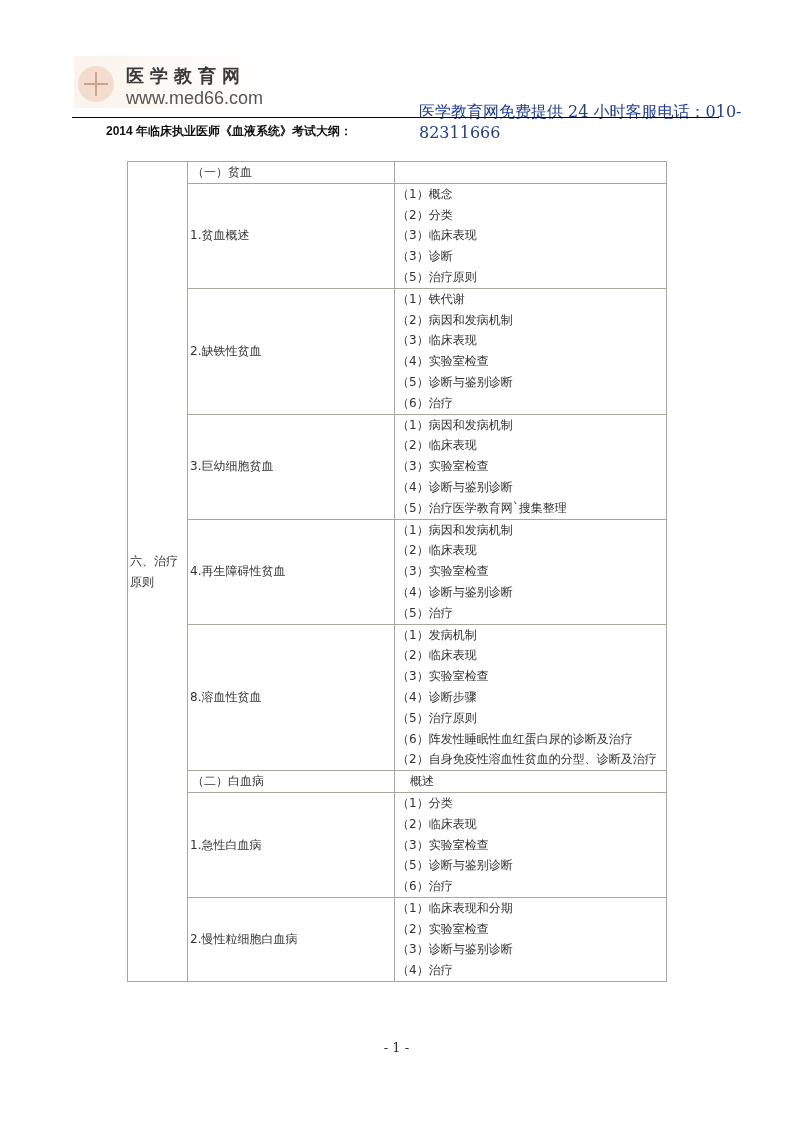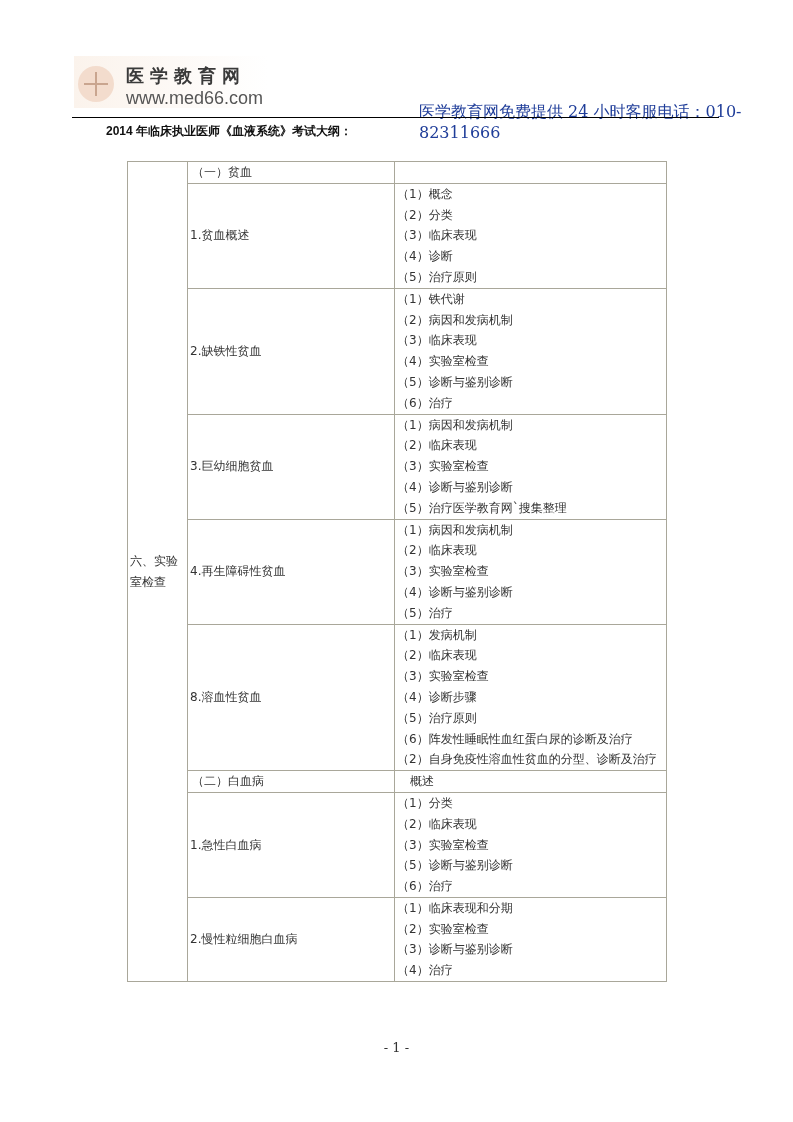--- a/index.html
+++ b/index.html
@@ -30,31 +30,31 @@
   <div class="logo-title">医学教育网</div>
   <div class="logo-url">www.med66.com</div>
 </div>
 <div class="header-note">医学教育网免费提供 24 小时客服电话：010-82311666</div>
 <div class="header-rule"></div>
 <div class="doc-title">2014 年临床执业医师《血液系统》考试大纲：</div>
 
 <table class="outline">
   <tbody id="outline-body">
       <tr>
-        <td class="c1" rowspan="9">六、实验室检查</td>
+        <td class="c1" rowspan="9">六、治疗原则</td>
         <td class="c2 sec-head">（一）贫血</td>
         <td class="c3" style="padding-left: 1px;"></td>
       </tr>
       <tr>
         <td class="c2">1.贫血概述</td>
         <td class="c3">
           <span class="item">（1）概念</span>
           <span class="item">（2）分类</span>
           <span class="item">（3）临床表现</span>
-          <span class="item">（4）诊断</span>
+          <span class="item">（3）诊断</span>
           <span class="item">（5）治疗原则</span>
         </td>
       </tr>
       <tr>
         <td class="c2">2.缺铁性贫血</td>
         <td class="c3">
           <span class="item">（1）铁代谢</span>
           <span class="item">（2）病因和发病机制</span>
           <span class="item">（3）临床表现</span>
           <span class="item">（4）实验室检查</span>

